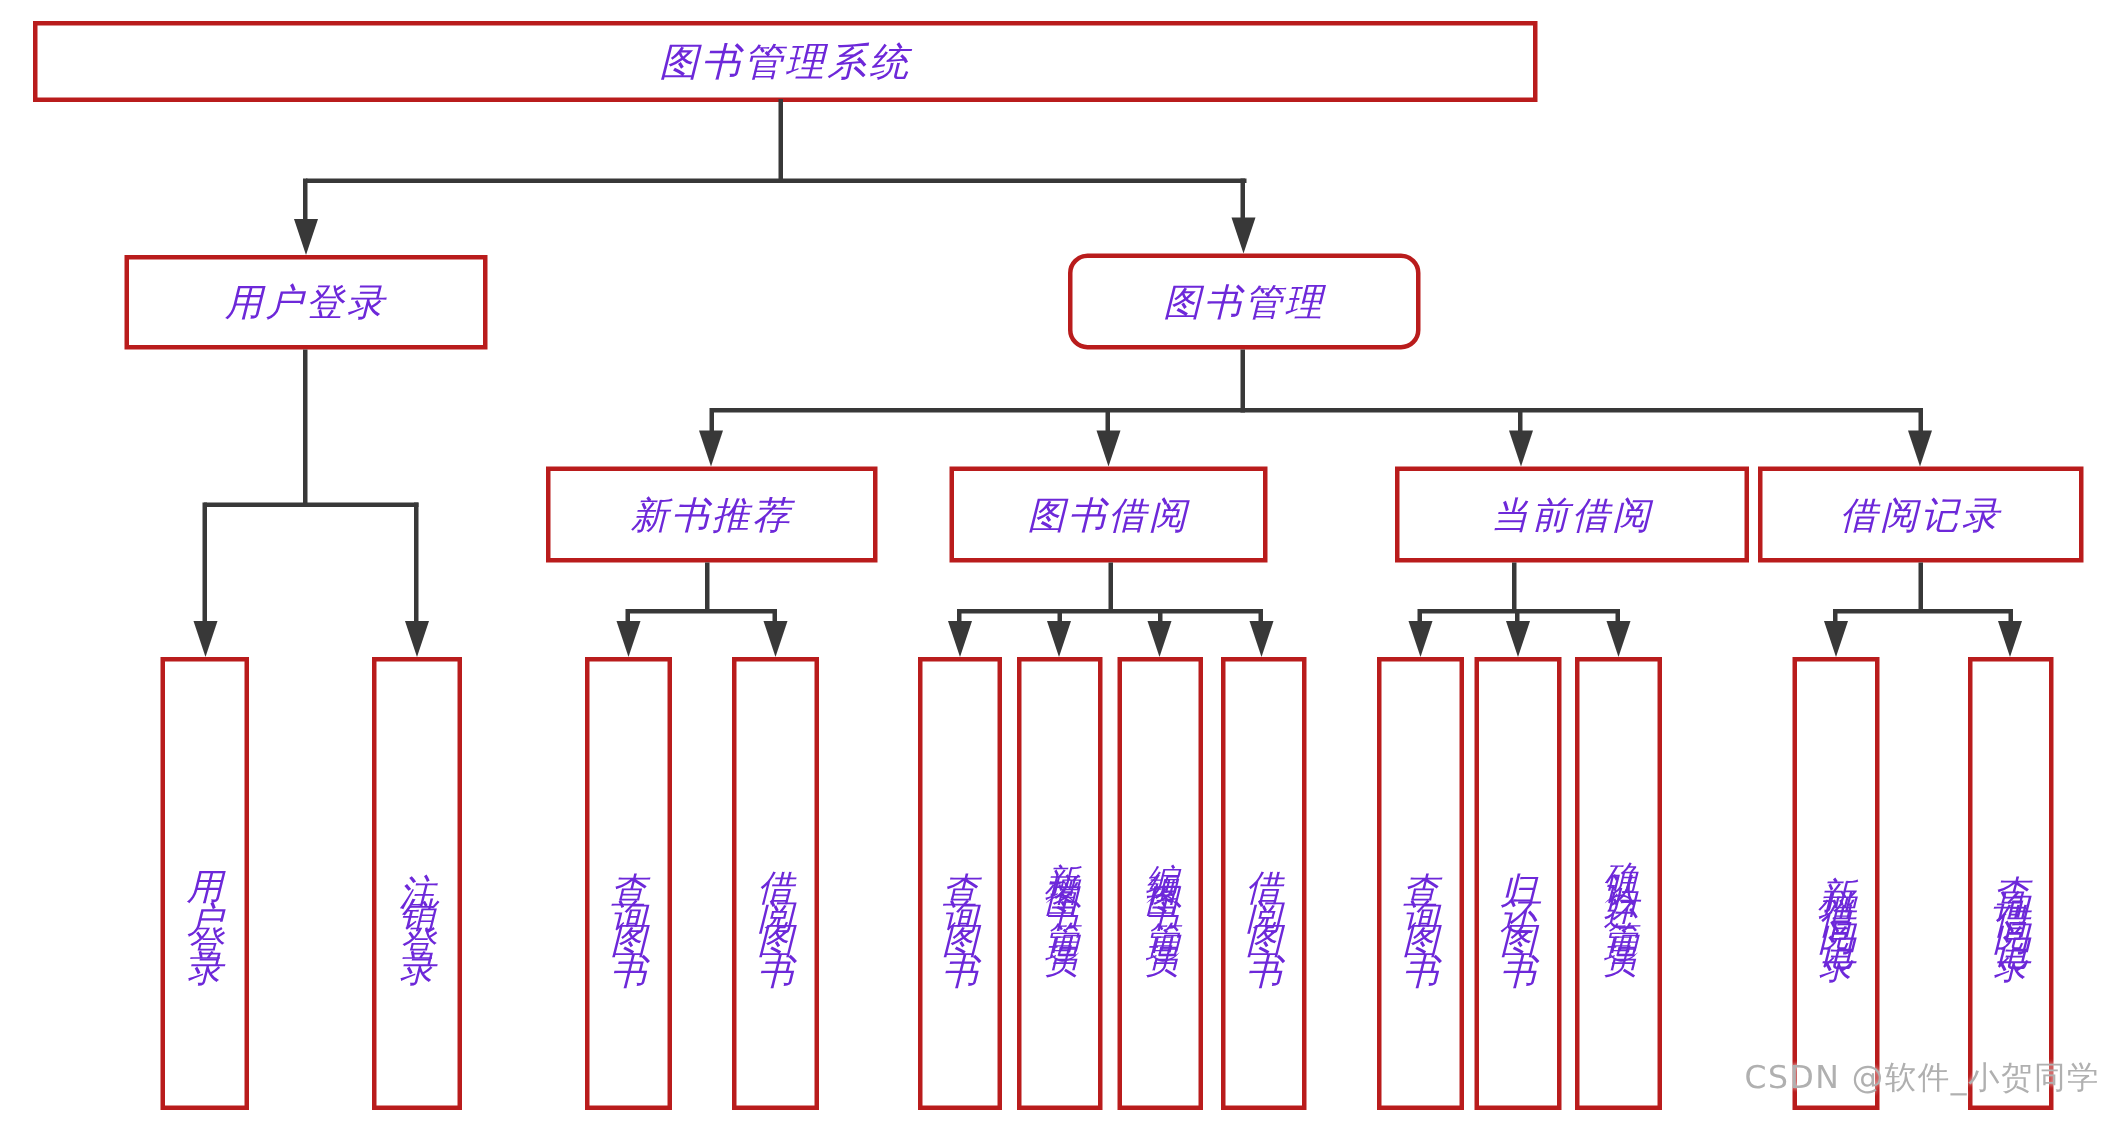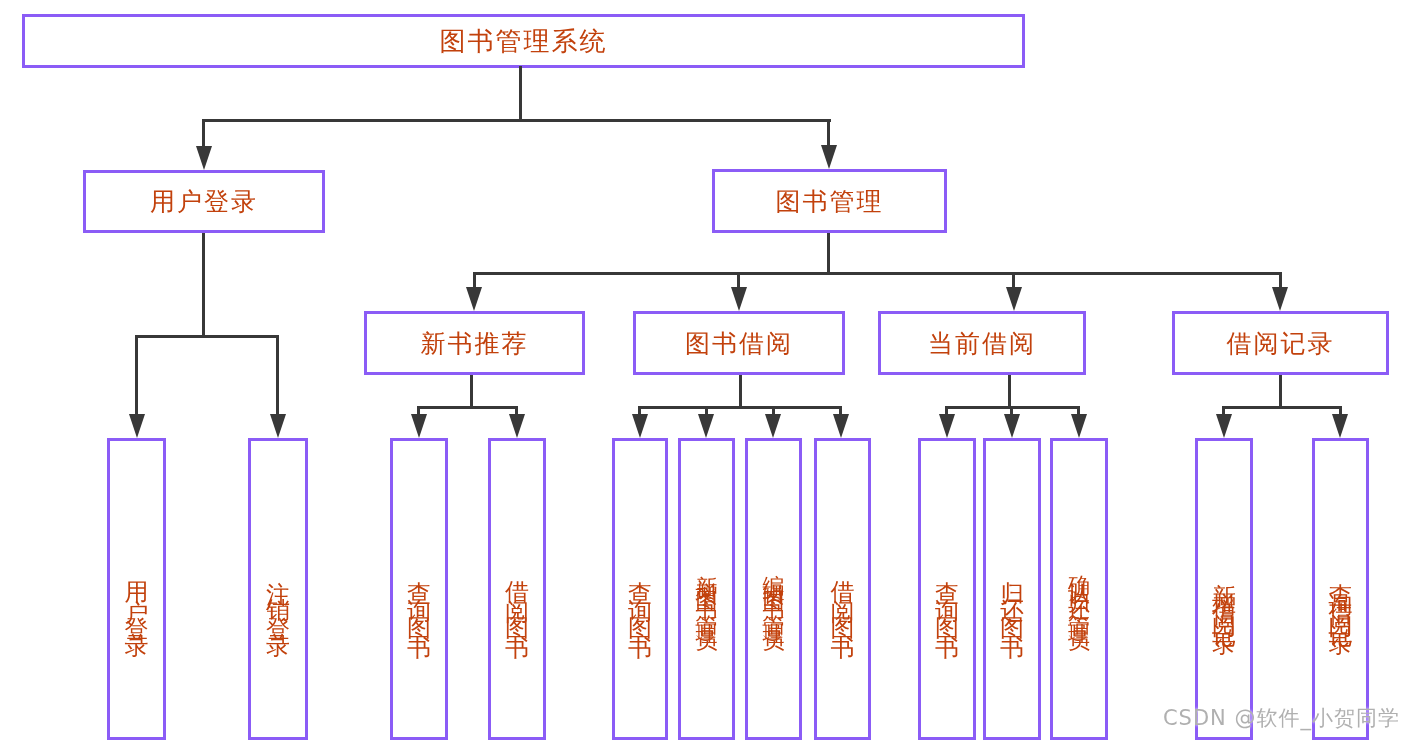--- a/index.html
+++ b/index.html
@@ -1,22 +1,22 @@
 <!DOCTYPE html>
 <html><head>
 <meta charset="utf-8">
 <style>
   html,body{margin:0;padding:0;background:#ffffff;}
   .canvas{
     position:relative;width:1405px;height:747px;background:#ffffff;
     font-family:"DejaVu Sans",sans-serif;color:#303030;overflow:hidden;
   }
   .box{
-    position:absolute;box-sizing:border-box;border:3px solid #8b5cf6;background:#ffffff;
-    display:flex;align-items:center;justify-content:center;color:#c2410c;
+    position:absolute;box-sizing:border-box;border:3px solid #b91c1c;background:#ffffff;
+    display:flex;align-items:center;justify-content:center;color:#6d28d9;font-style:italic;
   }
   .hbox{font-size:25px;letter-spacing:2px;white-space:nowrap;}
   .root-box{font-size:26px;}
   .vtext{writing-mode:vertical-rl;text-orientation:mixed;line-height:1;display:inline-block;}
   .sp4{font-size:24px;letter-spacing:18px;padding-inline-start:18px;}
   .sp6{font-size:24px;letter-spacing:10px;padding-inline-start:10px;}
   .sp9{font-size:22px;letter-spacing:8px;padding-inline-start:8px;}
   .line{position:absolute;background:#383838;}
   .vl{width:3px;}
   .hl{height:3px;}
@@ -39,21 +39,21 @@
   <div class="box hbox root-box" style="left:22px;top:14px;width:1003px;height:54px;">图书管理系统</div>
 
   <div class="line vl" style="left:519px;top:66px;height:55px;"></div>
   <div class="line hl" style="left:204px;top:119px;width:627px;"></div>
   <div class="line vl" style="left:202px;top:119px;height:32px;"></div>
   <div class="arrow" style="left:196px;top:146px;"></div>
   <div class="line vl" style="left:827px;top:119px;height:32px;"></div>
   <div class="arrow" style="left:821px;top:145px;"></div>
 
   <div class="box hbox" style="left:83px;top:170px;width:242px;height:63px;">用户登录</div>
-  <div class="box hbox" style="left:712px;top:169px;width:235px;height:64px;">图书管理</div>
+  <div class="box hbox" style="left:712px;top:169px;width:235px;height:64px;border-radius:13px;">图书管理</div>
 
   <div class="line vl" style="left:202px;top:233px;height:104px;"></div>
   <div class="line hl" style="left:136px;top:335px;width:143px;"></div>
   <div class="line vl" style="left:135px;top:335px;height:85px;"></div>
   <div class="arrow" style="left:129px;top:414px;"></div>
   <div class="line vl" style="left:276px;top:335px;height:85px;"></div>
   <div class="arrow" style="left:270px;top:414px;"></div>
 
   <div class="line vl" style="left:827px;top:233px;height:42px;"></div>
   <div class="line hl" style="left:474px;top:272px;width:808px;"></div>
@@ -61,21 +61,21 @@
   <div class="arrow" style="left:466px;top:287px;"></div>
   <div class="line vl" style="left:737px;top:272px;height:18px;"></div>
   <div class="arrow" style="left:731px;top:287px;"></div>
   <div class="line vl" style="left:1012px;top:272px;height:18px;"></div>
   <div class="arrow" style="left:1006px;top:287px;"></div>
   <div class="line vl" style="left:1279px;top:272px;height:18px;"></div>
   <div class="arrow" style="left:1272px;top:287px;"></div>
 
   <div class="box hbox" style="left:633px;top:311px;width:212px;height:64px;">图书借阅</div>
   <div class="box hbox" style="left:364px;top:311px;width:221px;height:64px;">新书推荐</div>
-  <div class="box hbox" style="left:878px;top:311px;width:208px;height:64px;">当前借阅</div>
+  <div class="box hbox" style="left:930px;top:311px;width:236px;height:64px;">当前借阅</div>
   <div class="box hbox" style="left:1172px;top:311px;width:217px;height:64px;">借阅记录</div>
 
   <div class="line vl" style="left:470px;top:375px;height:33px;"></div>
   <div class="line hl" style="left:419px;top:406px;width:98px;"></div>
   <div class="line vl" style="left:417px;top:406px;height:12px;"></div>
   <div class="arrow" style="left:411px;top:414px;"></div>
   <div class="line vl" style="left:515px;top:406px;height:12px;"></div>
   <div class="arrow" style="left:509px;top:414px;"></div>
 
   <div class="line vl" style="left:739px;top:375px;height:33px;"></div>

